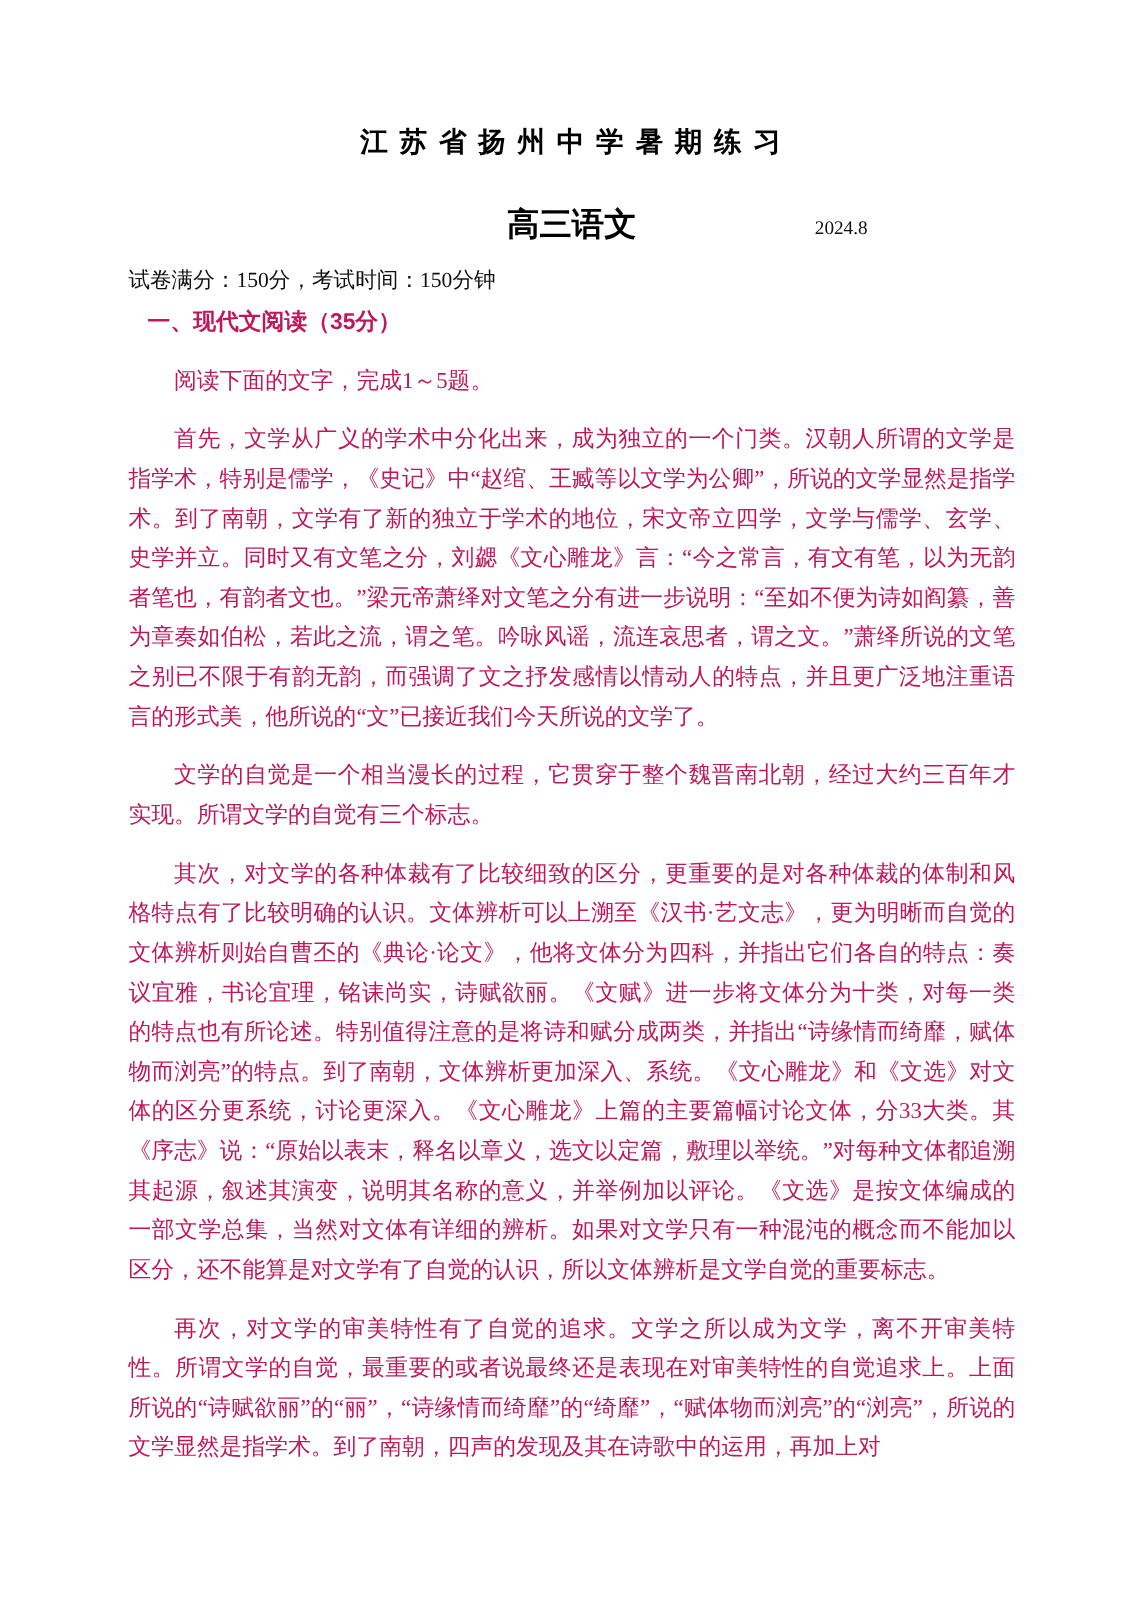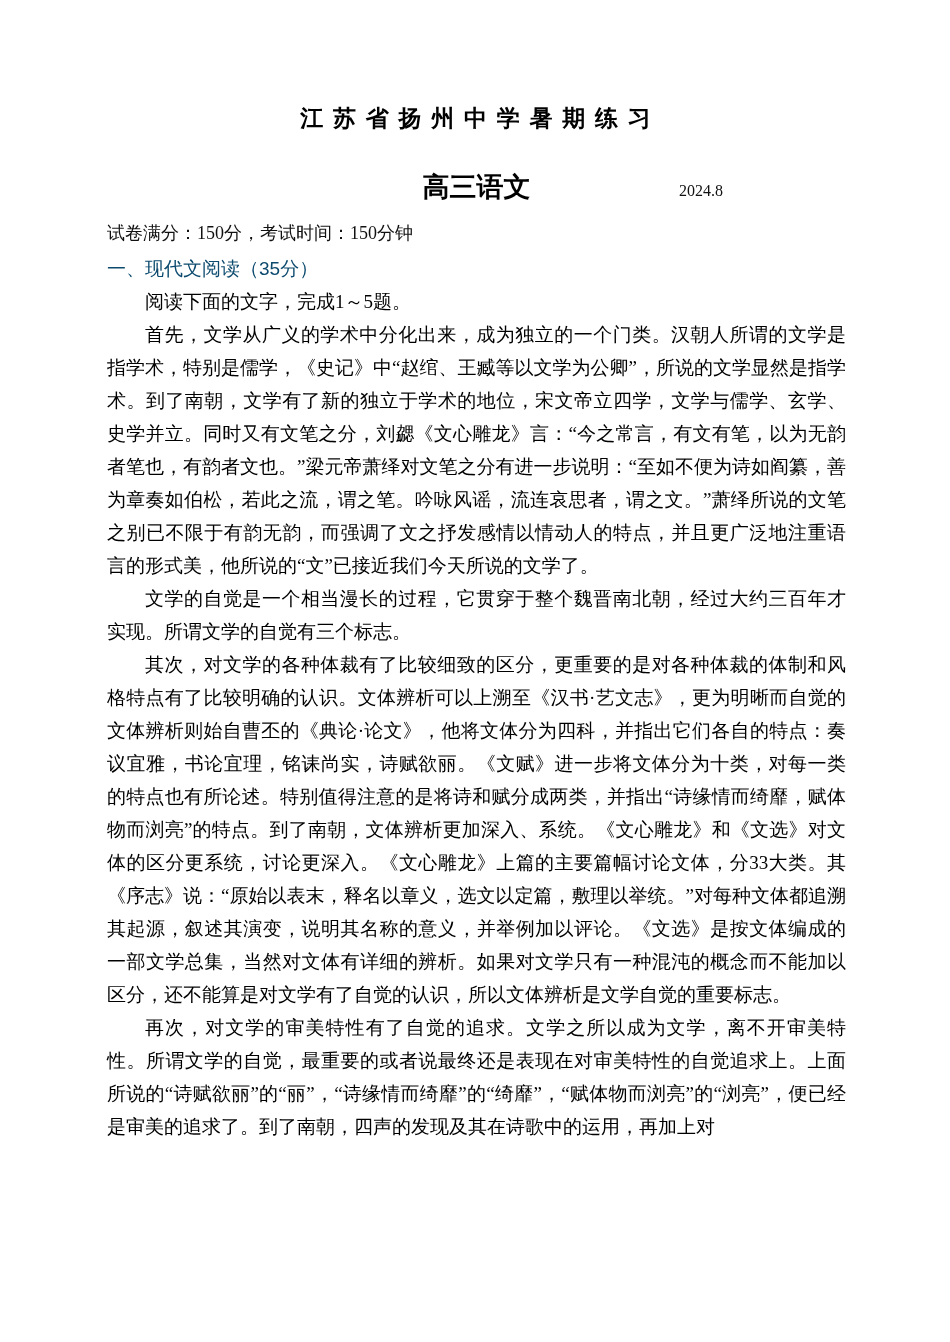--- a/index.html
+++ b/index.html
@@ -53,31 +53,33 @@
   }
   .exam-meta {
     text-align: left;
     font-size: 18px;
     line-height: 30px;
     margin-bottom: 4px;
     color: #111;
   }
   .heading {
     font-family: "Liberation Sans", sans-serif;
-    font-weight: normal;
+    font-weight: bold;
     font-size: 19px;
     line-height: 33px;
-    color: #0c4a6e;
+    color: #be185d;
+    margin-left: 16px;
   }
   .body-text {
     font-size: 19px;
     line-height: 33px;
     text-align: justify;
     text-indent: 2em;
-    color: #000000;
+    color: #be185d;
+    margin-top: 16px;
   }
 </style>
 </head>
 <body>
 
 <div class="page">
 
   <h1 class="doc-title">江 苏 省 扬 州 中 学 暑 期 练 习</h1>
 
   <div class="subject-row">
@@ -92,15 +94,15 @@
 
   <p class="body-text">阅读下面的文字，完成1～5题。</p>
 
 
   <p class="body-text">首先，文学从广义的学术中分化出来，成为独立的一个门类。汉朝人所谓的文学是指学术，特别是儒学，《史记》中“赵绾、王臧等以文学为公卿”，所说的文学显然是指学术。到了南朝，文学有了新的独立于学术的地位，宋文帝立四学，文学与儒学、玄学、史学并立。同时又有文笔之分，刘勰《文心雕龙》言：“今之常言，有文有笔，以为无韵者笔也，有韵者文也。”梁元帝萧绎对文笔之分有进一步说明：“至如不便为诗如阎纂，善为章奏如伯松，若此之流，谓之笔。吟咏风谣，流连哀思者，谓之文。”萧绎所说的文笔之别已不限于有韵无韵，而强调了文之抒发感情以情动人的特点，并且更广泛地注重语言的形式美，他所说的“文”已接近我们今天所说的文学了。</p>
 
   <p class="body-text">文学的自觉是一个相当漫长的过程，它贯穿于整个魏晋南北朝，经过大约三百年才实现。所谓文学的自觉有三个标志。</p>
 
   <p class="body-text">其次，对文学的各种体裁有了比较细致的区分，更重要的是对各种体裁的体制和风格特点有了比较明确的认识。文体辨析可以上溯至《汉书·艺文志》，更为明晰而自觉的文体辨析则始自曹丕的《典论·论文》，他将文体分为四科，并指出它们各自的特点：奏议宜雅，书论宜理，铭诔尚实，诗赋欲丽。《文赋》进一步将文体分为十类，对每一类的特点也有所论述。特别值得注意的是将诗和赋分成两类，并指出“诗缘情而绮靡，赋体物而浏亮”的特点。到了南朝，文体辨析更加深入、系统。《文心雕龙》和《文选》对文体的区分更系统，讨论更深入。《文心雕龙》上篇的主要篇幅讨论文体，分33大类。其《序志》说：“原始以表末，释名以章义，选文以定篇，敷理以举统。”对每种文体都追溯其起源，叙述其演变，说明其名称的意义，并举例加以评论。《文选》是按文体编成的一部文学总集，当然对文体有详细的辨析。如果对文学只有一种混沌的概念而不能加以区分，还不能算是对文学有了自觉的认识，所以文体辨析是文学自觉的重要标志。</p>
 
-  <p class="body-text">再次，对文学的审美特性有了自觉的追求。文学之所以成为文学，离不开审美特性。所谓文学的自觉，最重要的或者说最终还是表现在对审美特性的自觉追求上。上面所说的“诗赋欲丽”的“丽”，“诗缘情而绮靡”的“绮靡”，“赋体物而浏亮”的“浏亮”，便已经是审美的追求了。到了南朝，四声的发现及其在诗歌中的运用，再加上对</p>
+  <p class="body-text">再次，对文学的审美特性有了自觉的追求。文学之所以成为文学，离不开审美特性。所谓文学的自觉，最重要的或者说最终还是表现在对审美特性的自觉追求上。上面所说的“诗赋欲丽”的“丽”，“诗缘情而绮靡”的“绮靡”，“赋体物而浏亮”的“浏亮”，所说的文学显然是指学术。到了南朝，四声的发现及其在诗歌中的运用，再加上对</p>
 
 </div>
 
 </body></html>

